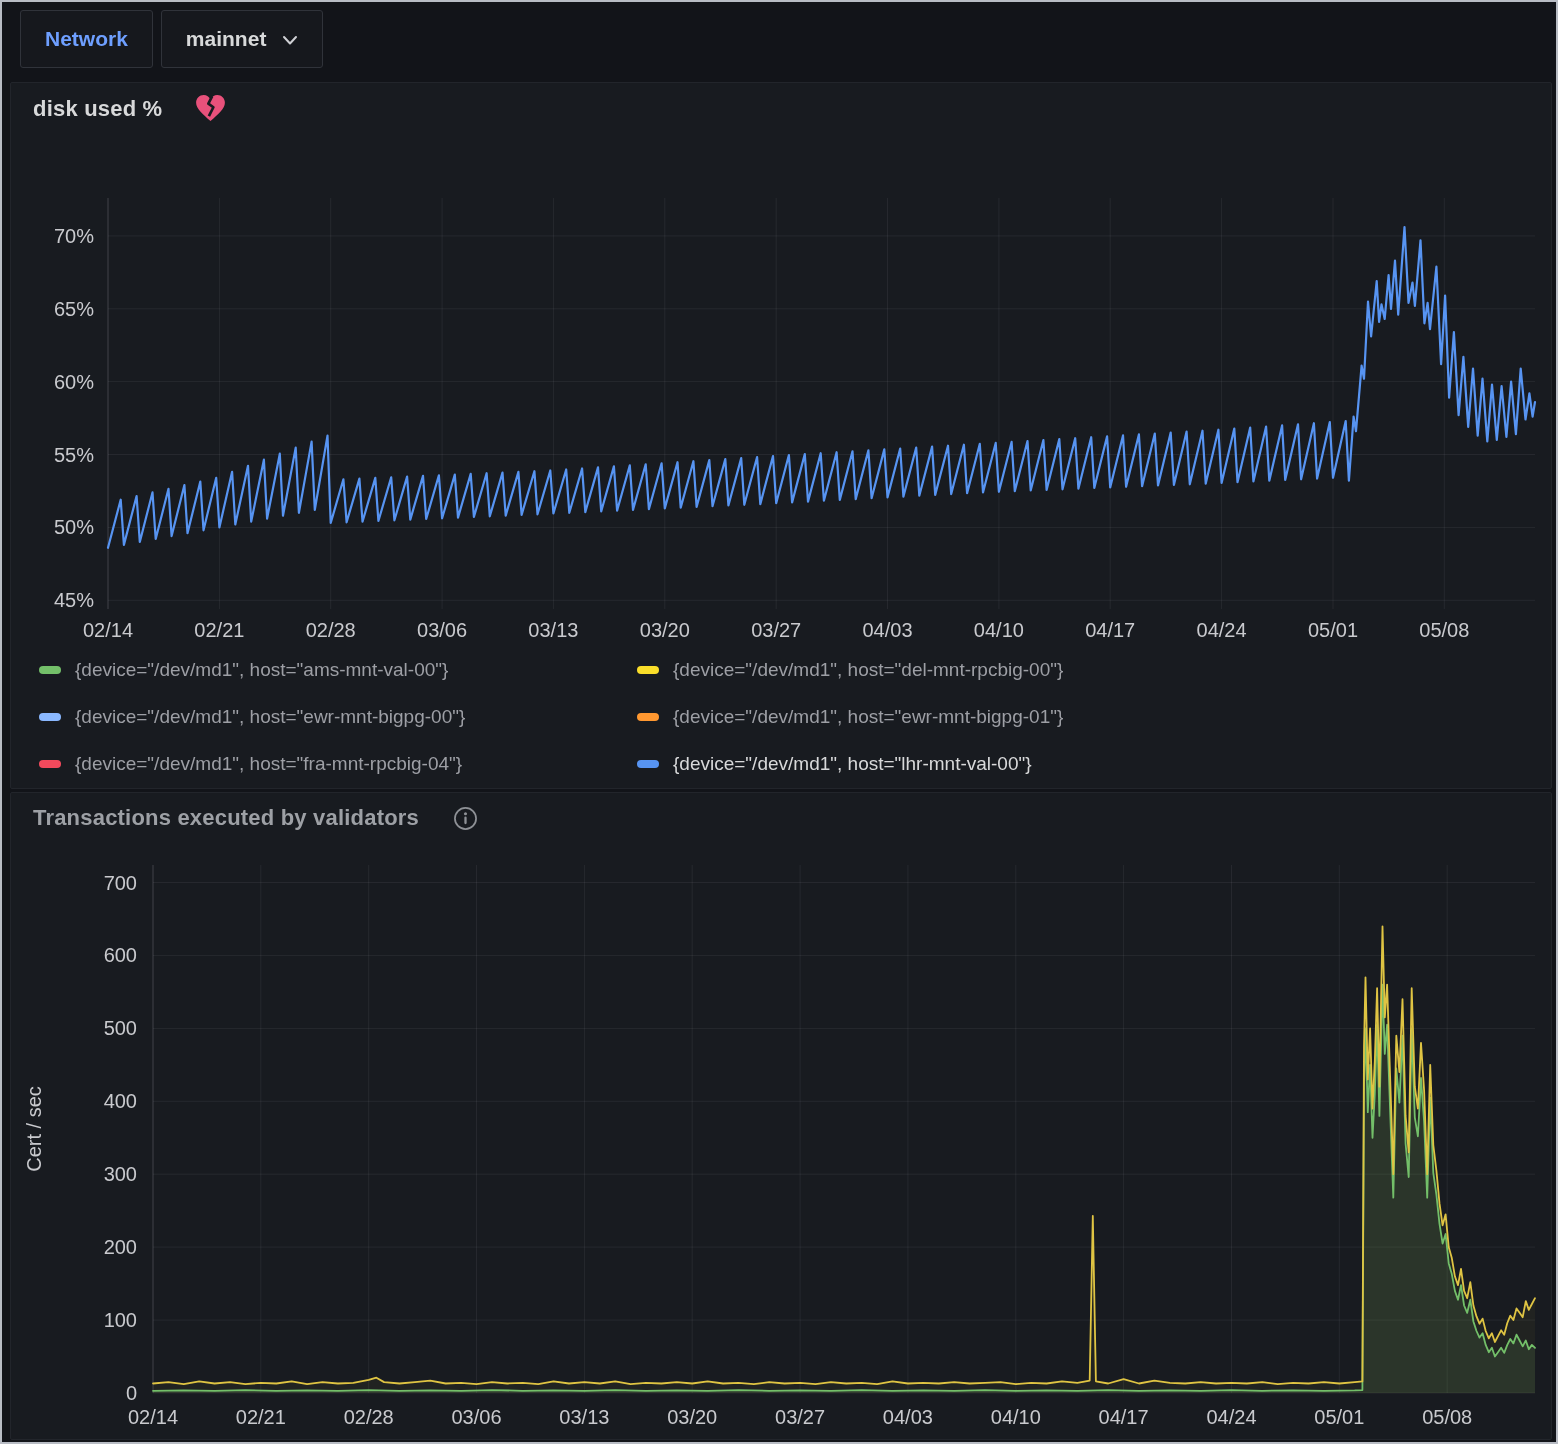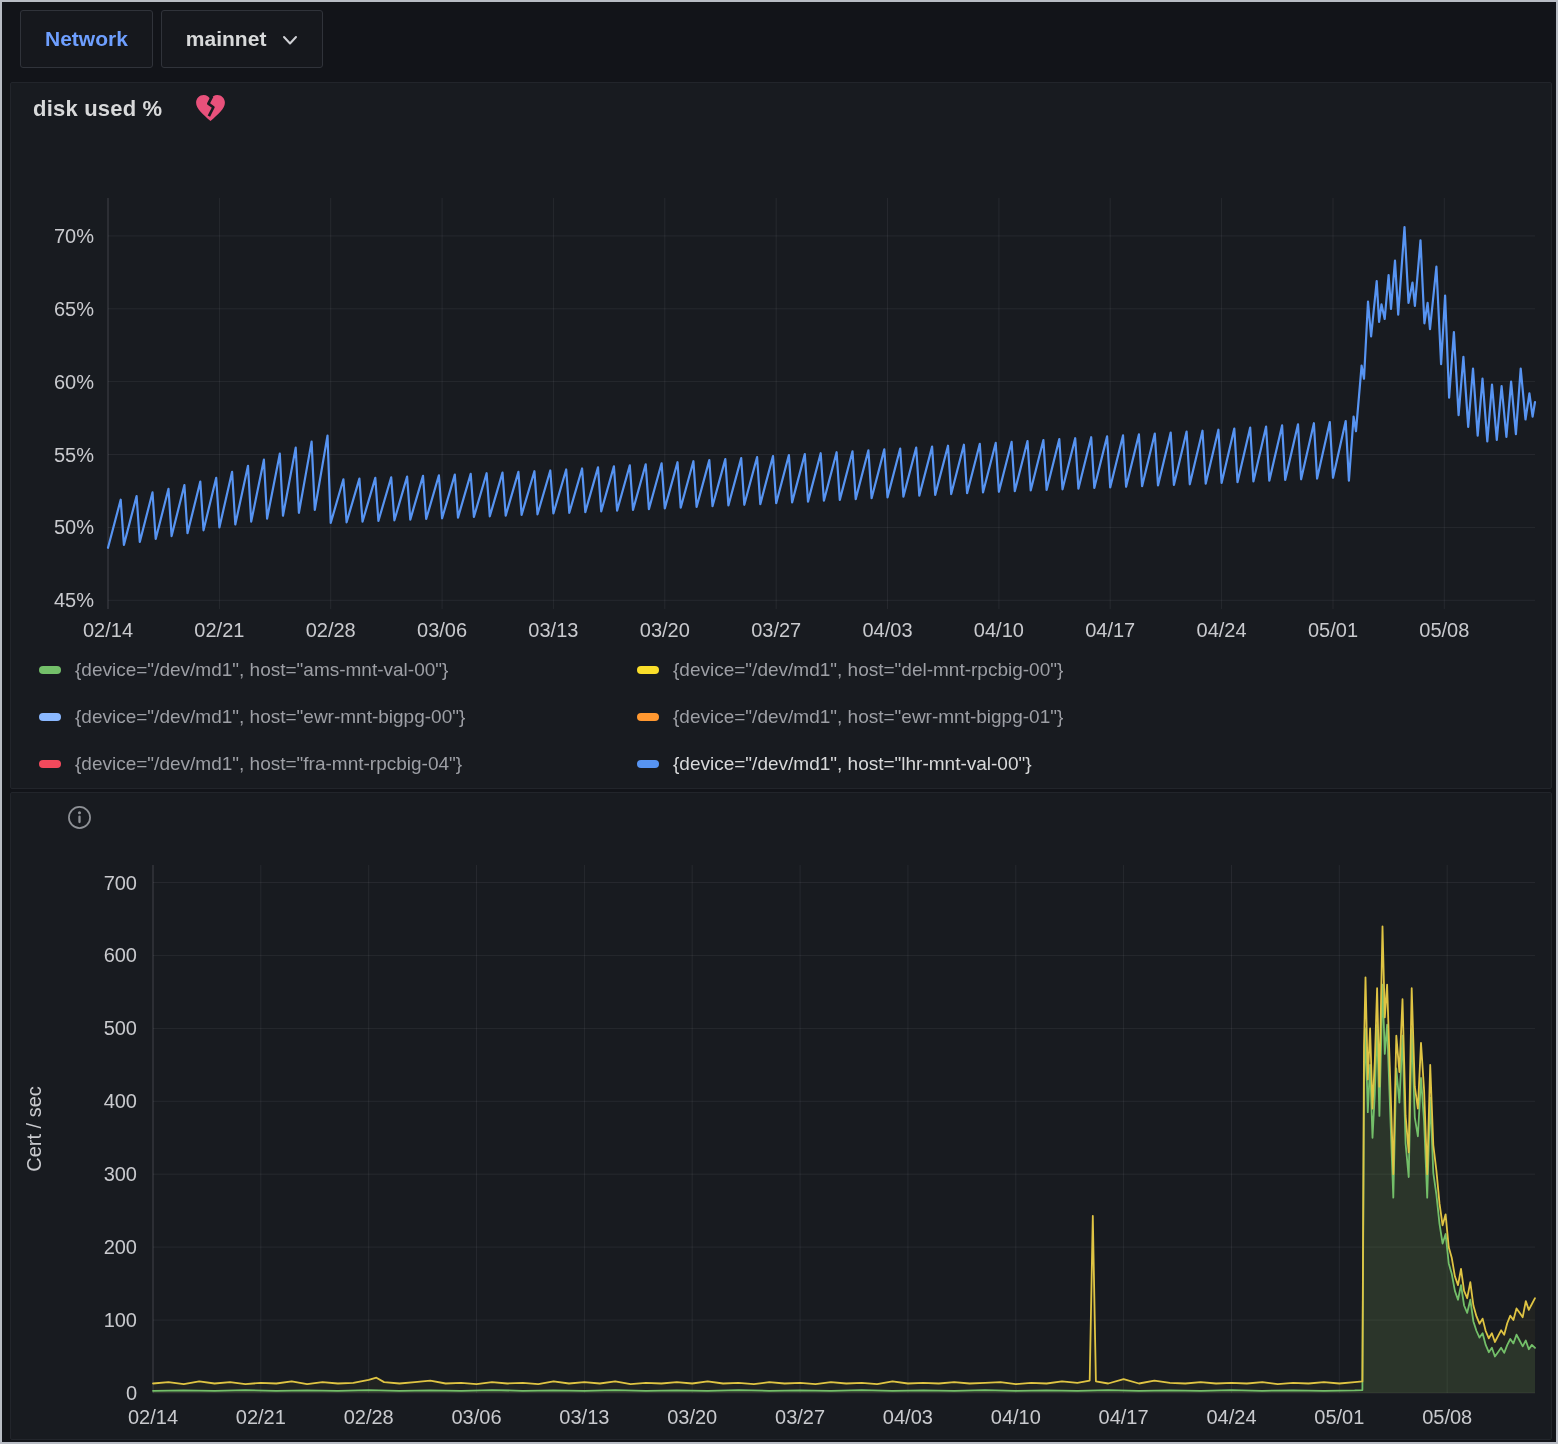--- a/index.html
+++ b/index.html
@@ -128,20 +128,21 @@
       </div>
       <div class="legend-item selected">
         <span class="chip" style="background: rgb(87, 148, 242);"></span>
         <span class="legend-label">{device="/dev/md1", host="lhr-mnt-val-00"}</span>
       </div>
     </div>
 </div>
 
 <div class="panel" id="panel-tx">
   <div class="panel-title-row">
+    <span class="p2-title">Transactions executed by validators</span>
     <span class="title-icon">
       <svg width="25" height="25" viewBox="0 0 26 26">
         <circle cx="13" cy="13" r="11" fill="none" stroke="#8e9196" stroke-width="1.8"></circle>
         <circle cx="13" cy="8" r="1.6" fill="#8e9196"></circle>
         <rect x="11.8" y="11" width="2.4" height="8" rx="1.2" fill="#8e9196"></rect>
       </svg>
     </span>
   </div>
   <svg class="chart" id="chart2">
       <line x1="142" y1="564.0" x2="1524" y2="564.0" stroke="rgba(204,204,220,0.08)" stroke-width="1"></line>

